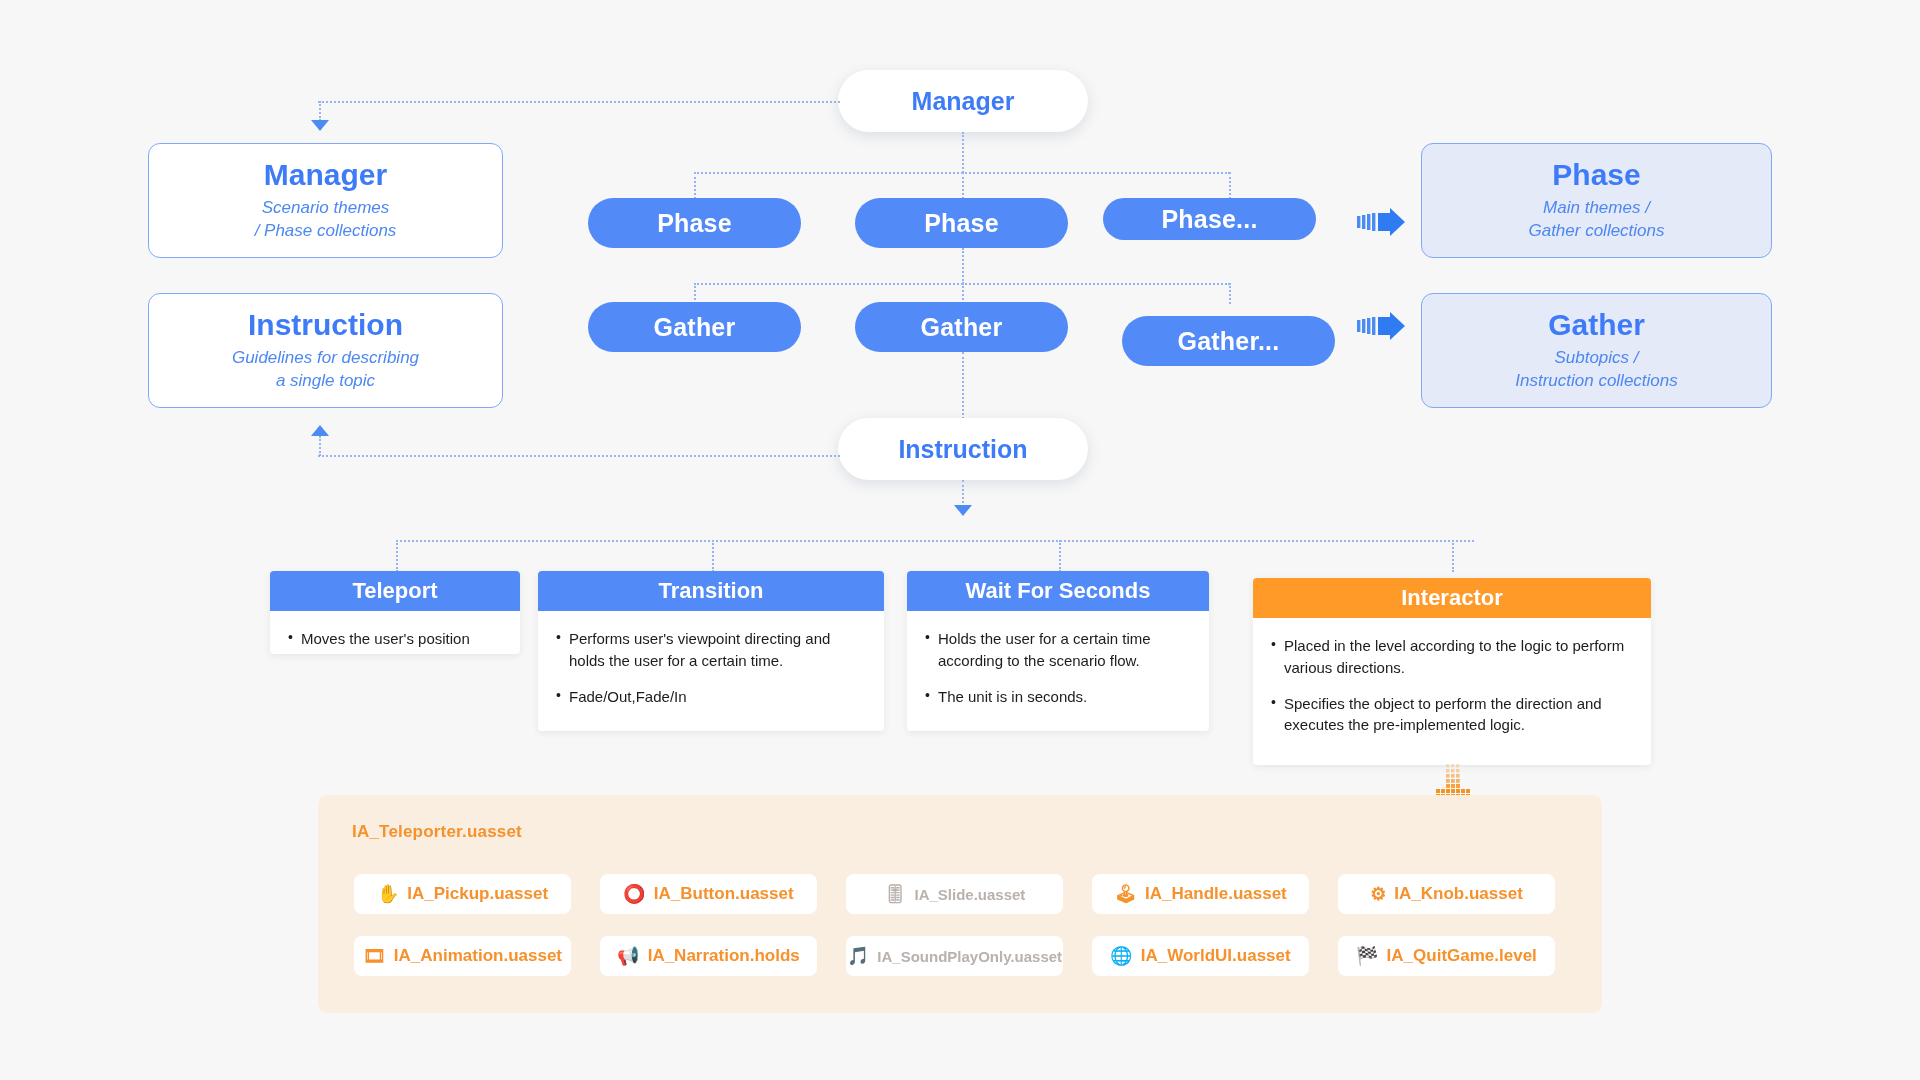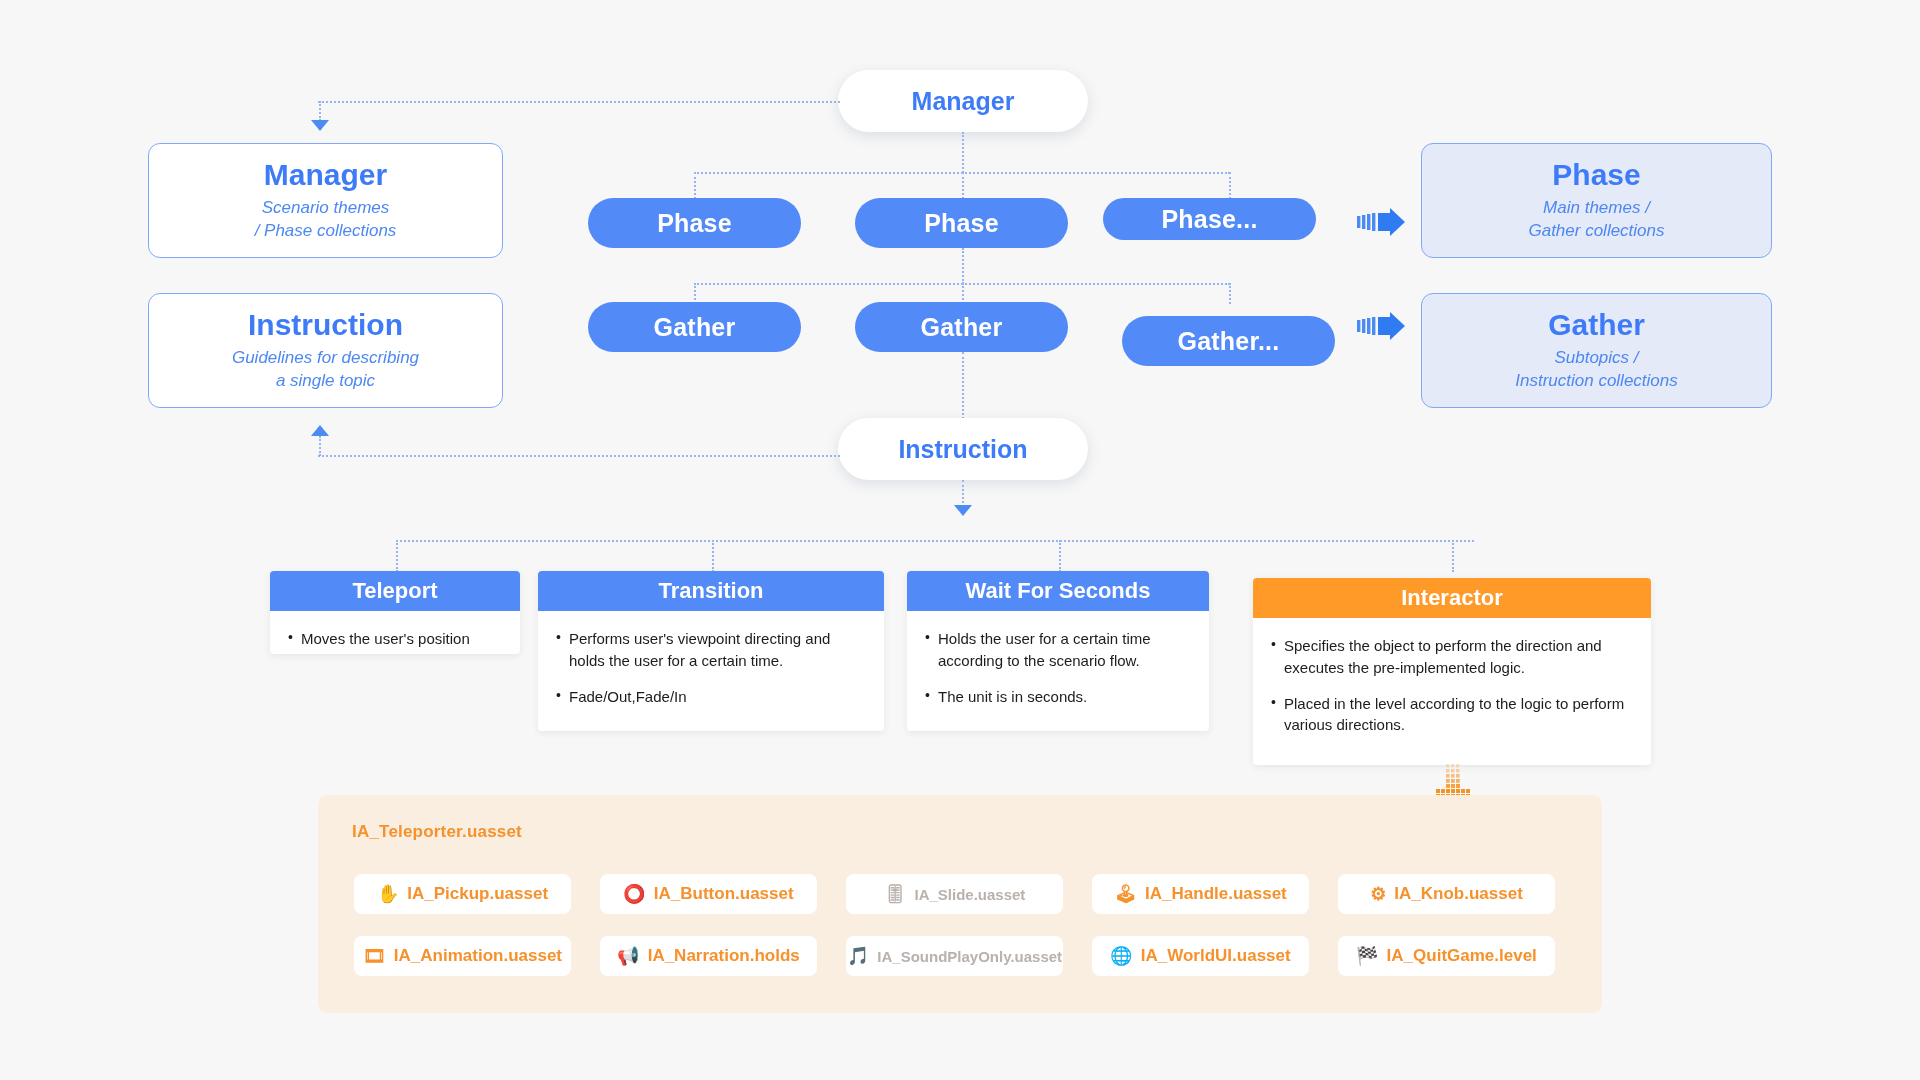--- a/index.html
+++ b/index.html
@@ -258,22 +258,22 @@
       <div class="bl">Performs user's viewpoint directing and holds the user for a certain time.</div>
       <div class="bl">Fade/Out,Fade/In</div>
     </div>
   </div>
 
   <div class="card" style="left:1253px; top:571px; width:398px; height:187px;margin-top:7px;">
     <div class="head orange">
       <span>Interactor</span>
     </div>
     <div class="body">
+      <div class="bl">Placed in the level according to the logic to perform various directions.</div>
       <div class="bl">Specifies the object to perform the direction and executes the pre-implemented logic.</div>
-      <div class="bl">Placed in the level according to the logic to perform various directions.</div>
     </div>
   </div>
 
   <svg class="pix-arrow" style="left:1425px; top:764px;" width="56" height="62" viewBox="0 0 56 62">
     <g fill="#F79321">
       <rect x="21" y="0" width="3.2" height="3.2" opacity=".25"></rect>
       <rect x="26" y="0" width="3.2" height="3.2" opacity=".25"></rect>
       <rect x="31" y="0" width="3.2" height="3.2" opacity=".25"></rect>
       <rect x="21" y="5" width="3.4" height="3.4" opacity=".4"></rect>
       <rect x="26" y="5" width="3.4" height="3.4" opacity=".4"></rect>

